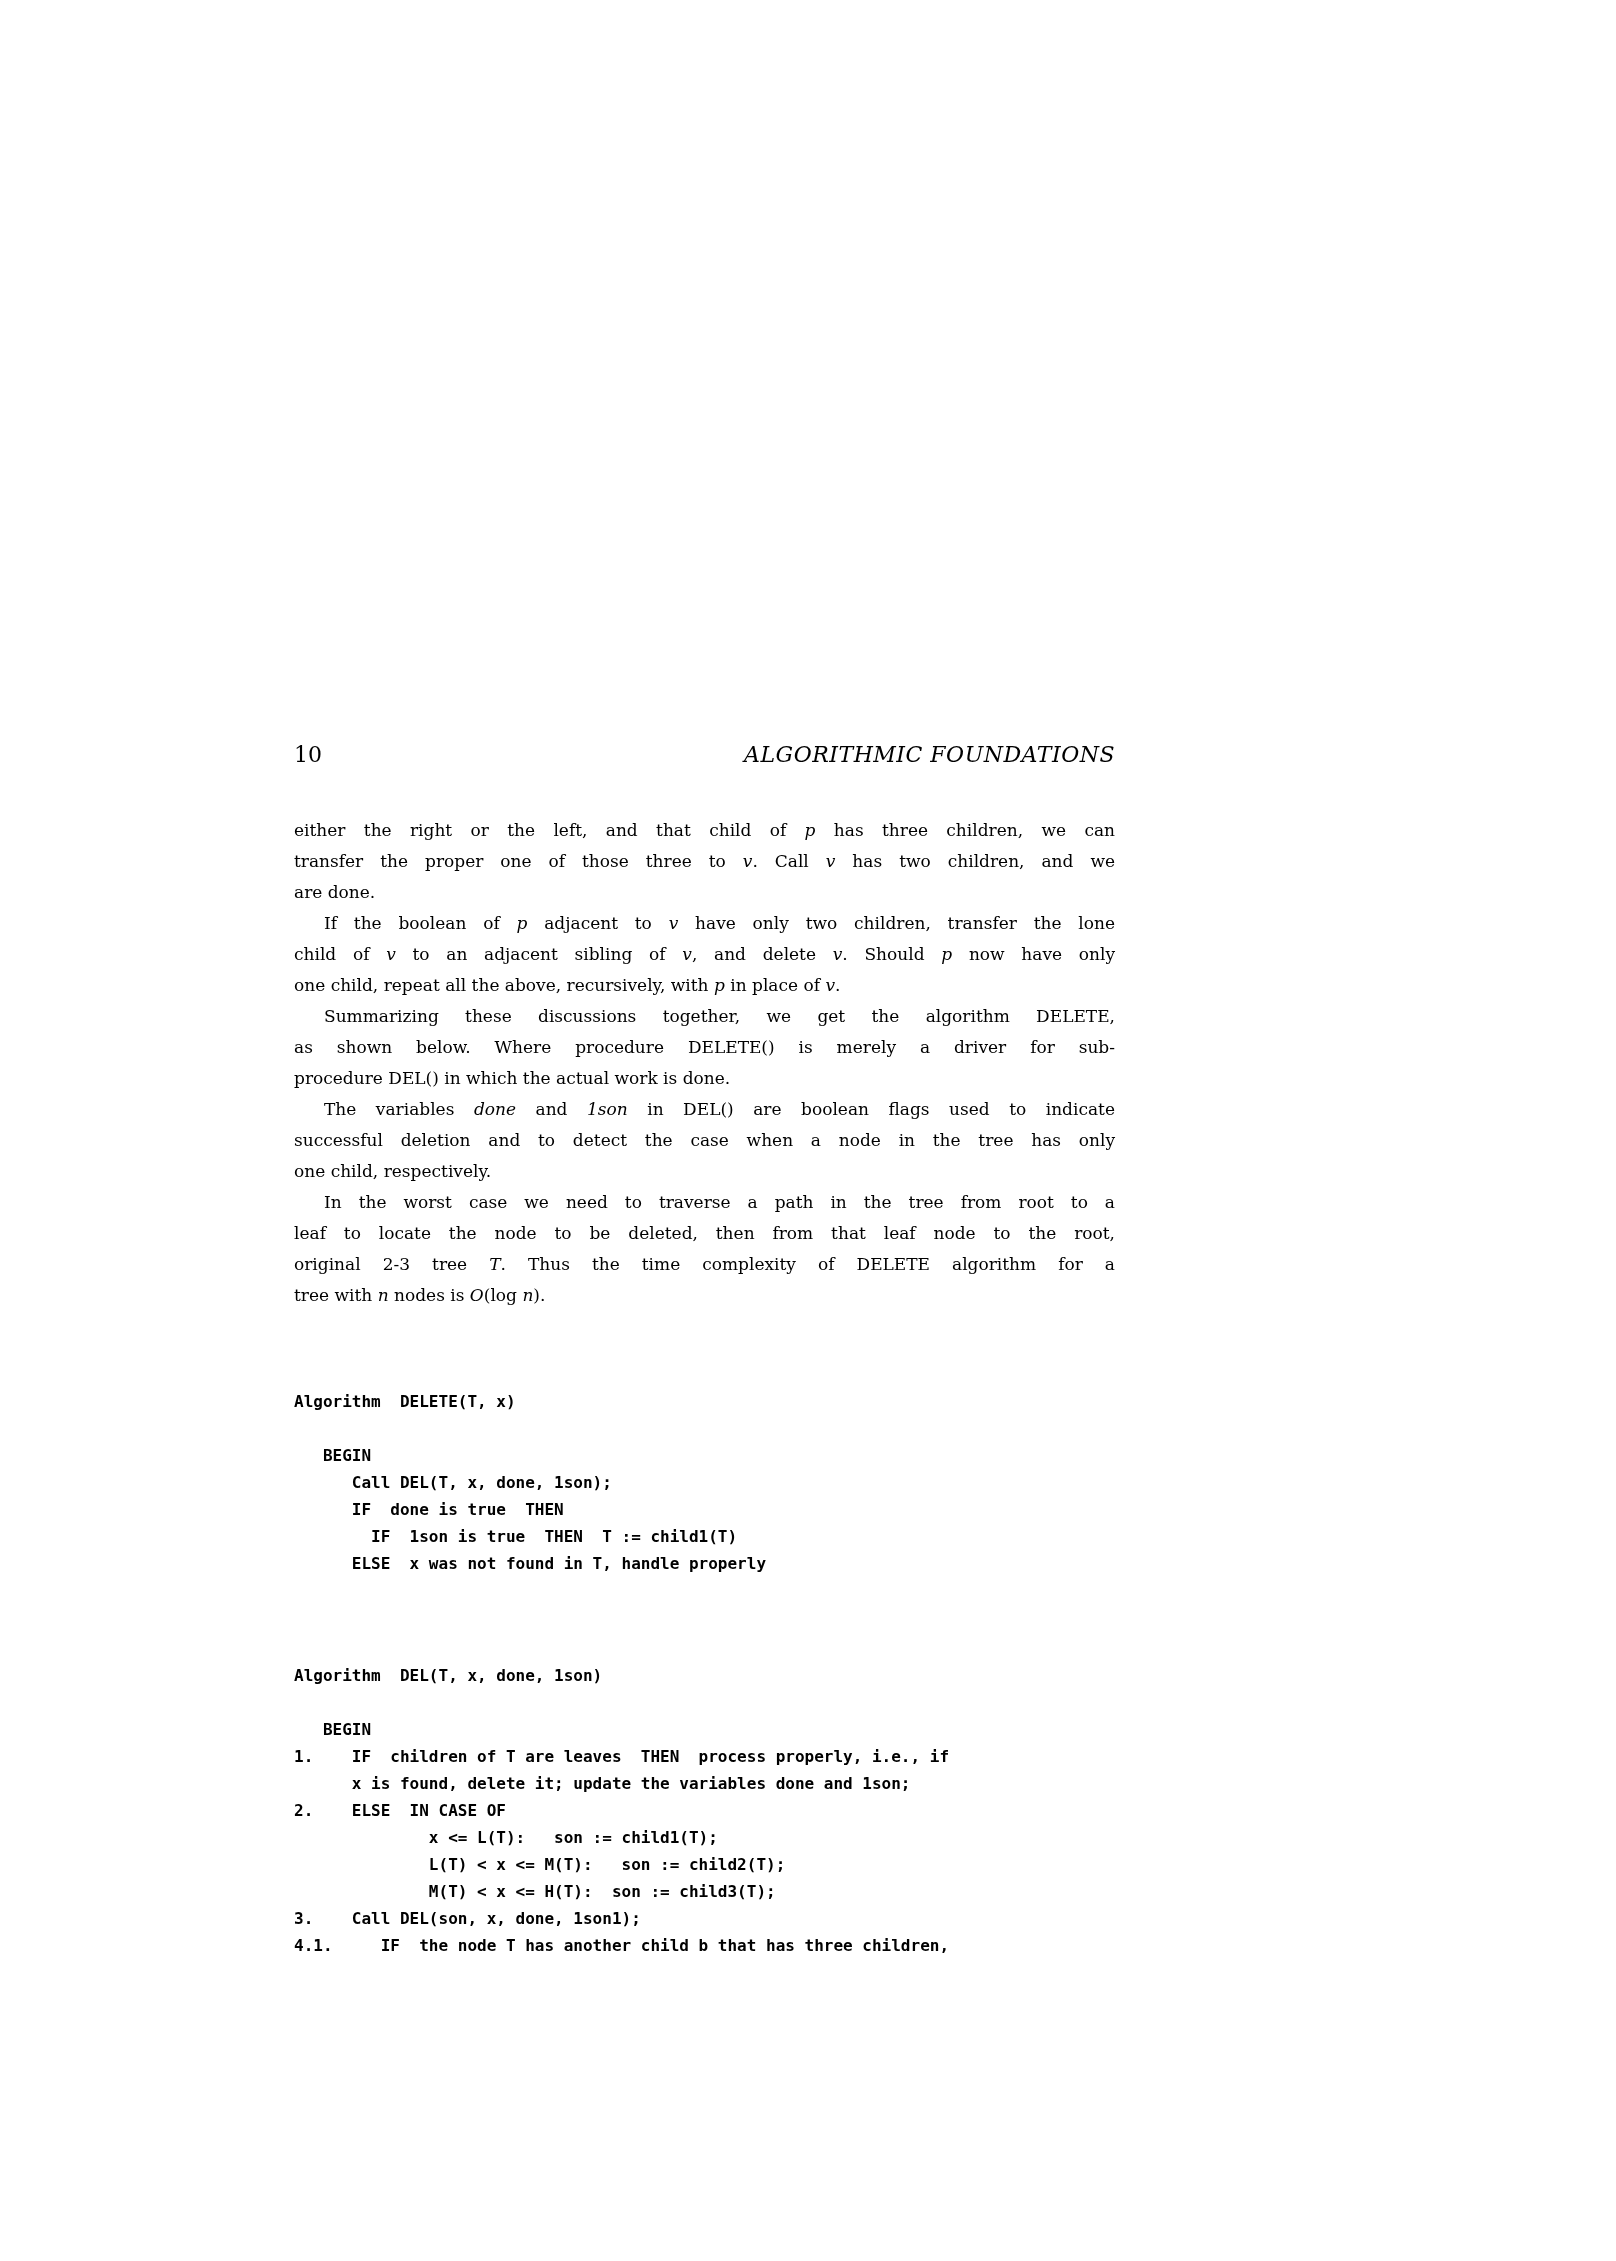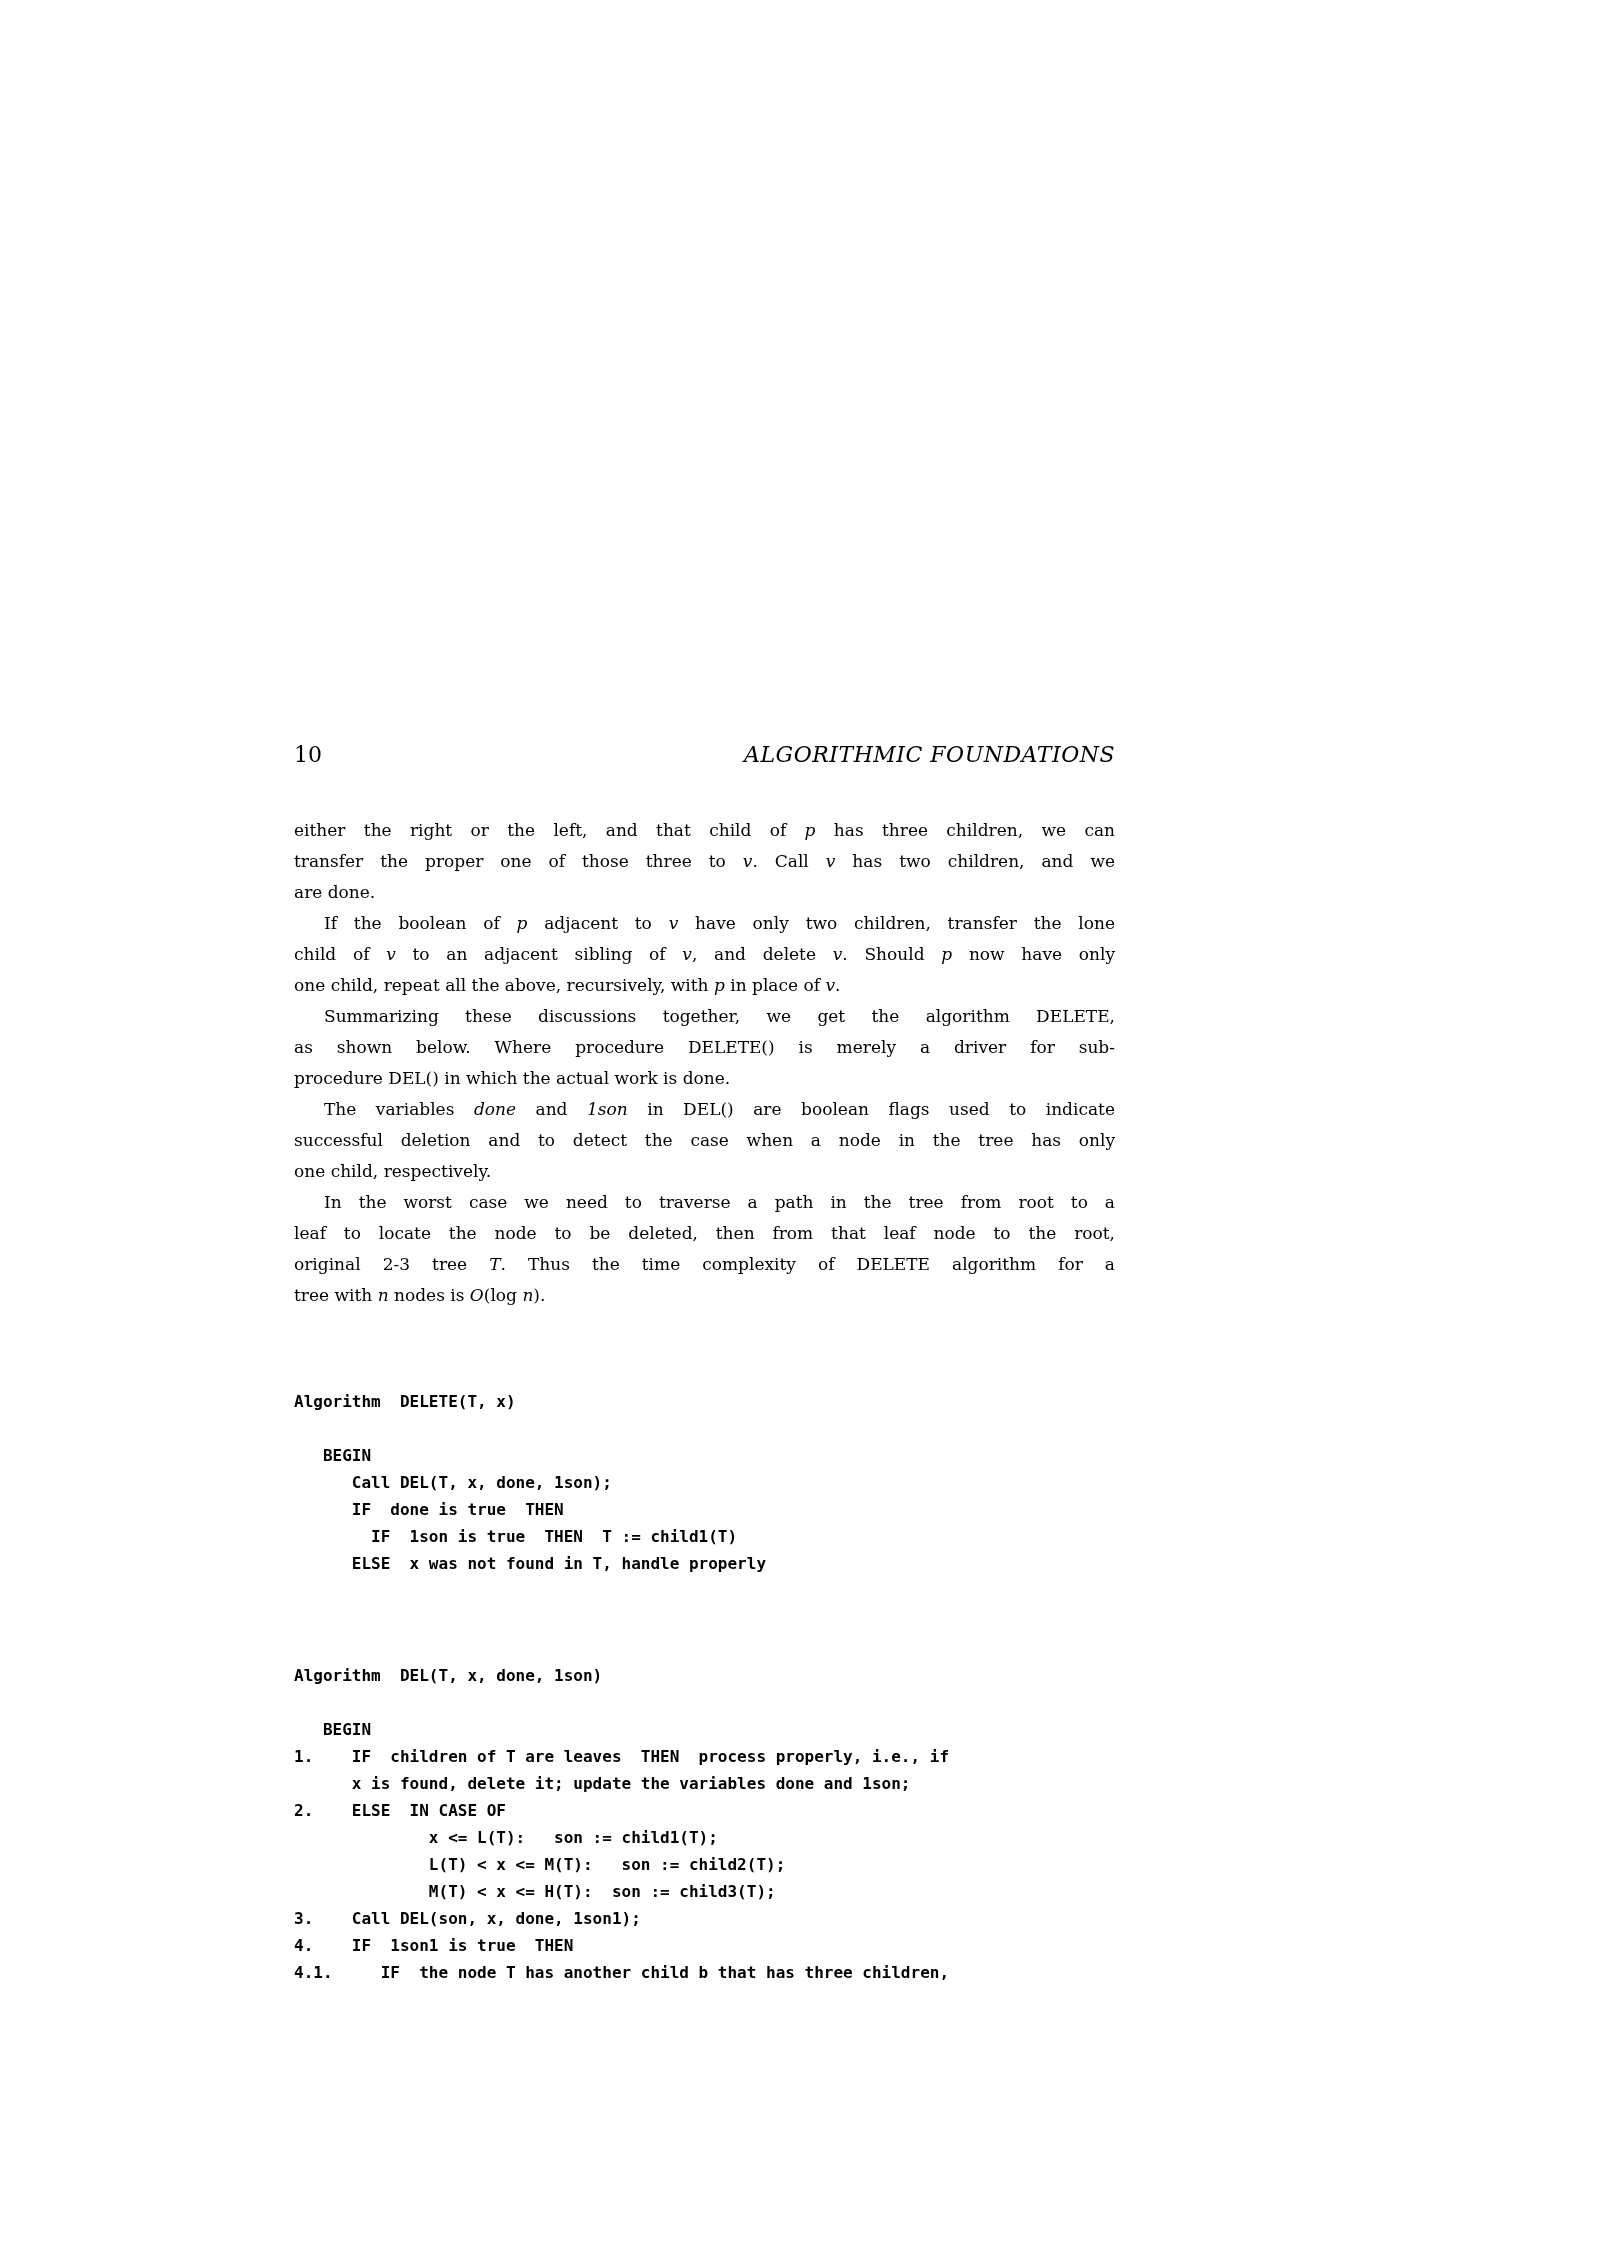--- a/index.html
+++ b/index.html
@@ -115,18 +115,17 @@
       <div class="code-line">Algorithm  DEL(T, x, done, 1son)</div>
       <div class="code-line"></div>
       <div class="code-line">   BEGIN</div>
       <div class="code-line">1.    IF  children of T are leaves  THEN  process properly, i.e., if</div>
       <div class="code-line">      x is found, delete it; update the variables done and 1son;</div>
       <div class="code-line">2.    ELSE  IN CASE OF</div>
       <div class="code-line">              x &lt;= L(T):   son := child1(T);</div>
       <div class="code-line">              L(T) &lt; x &lt;= M(T):   son := child2(T);</div>
       <div class="code-line">              M(T) &lt; x &lt;= H(T):  son := child3(T);</div>
       <div class="code-line">3.    Call DEL(son, x, done, 1son1);</div>
-      <div class="code-line">4.    IF  1son1 is true  THEN</div>
       <div class="code-line">4.1.     IF  the node T has another child b that has three children,</div>
     </section>
 
 </div>
 
 
 </body></html>

